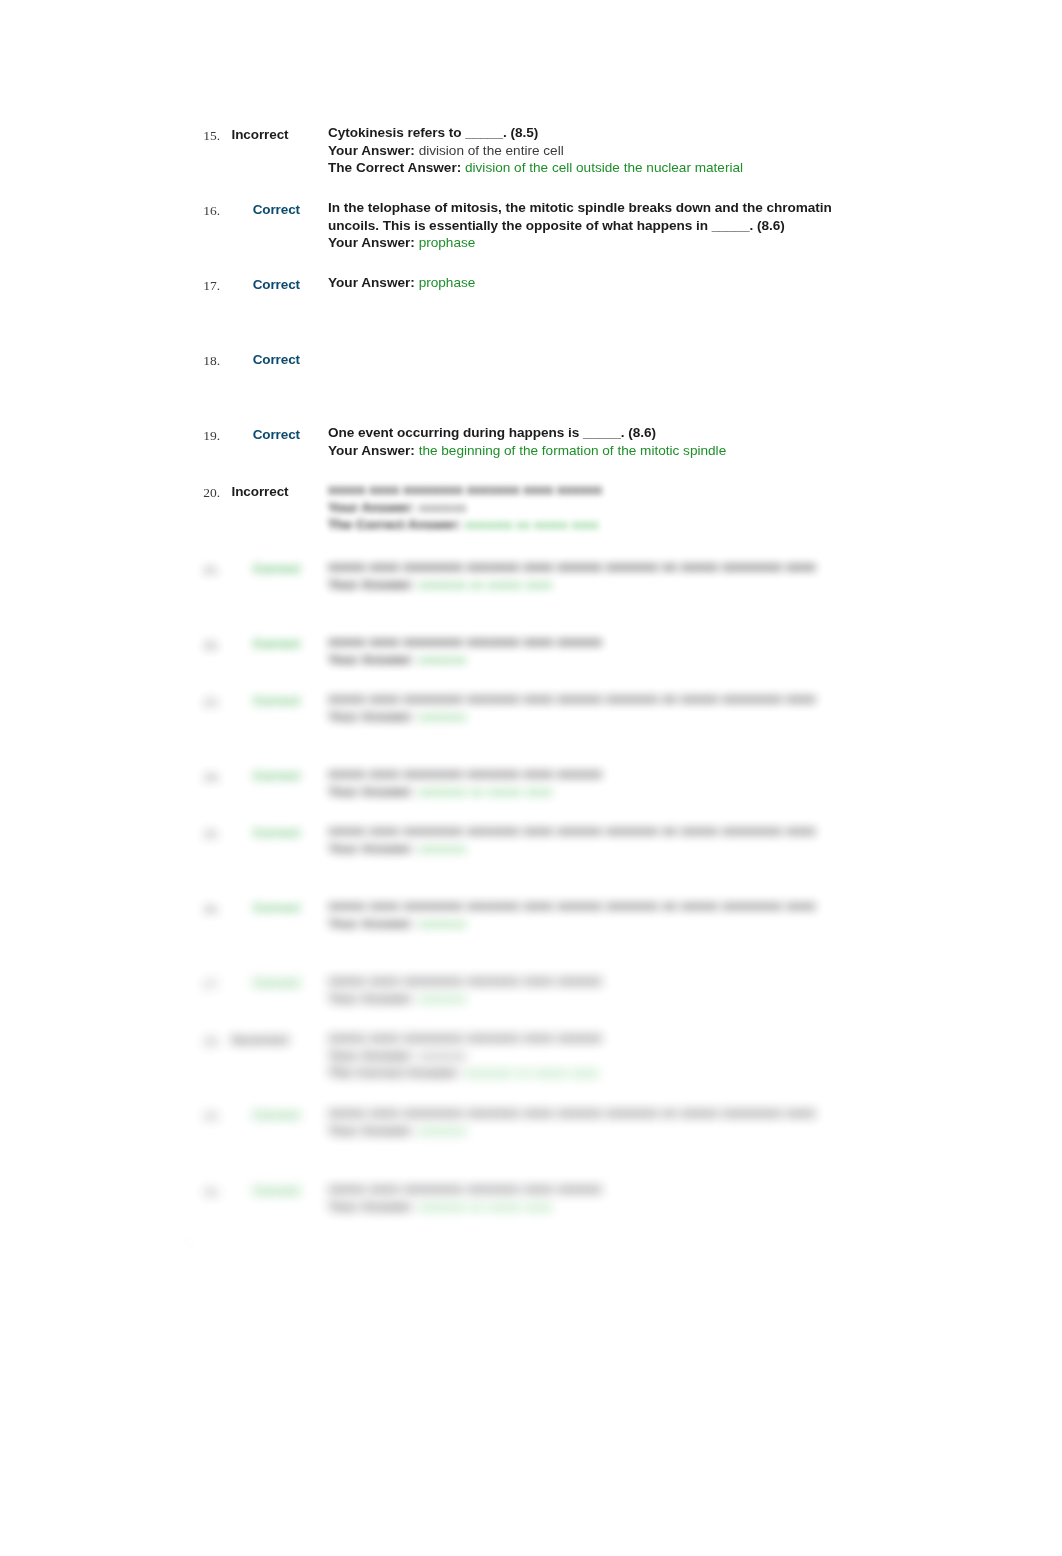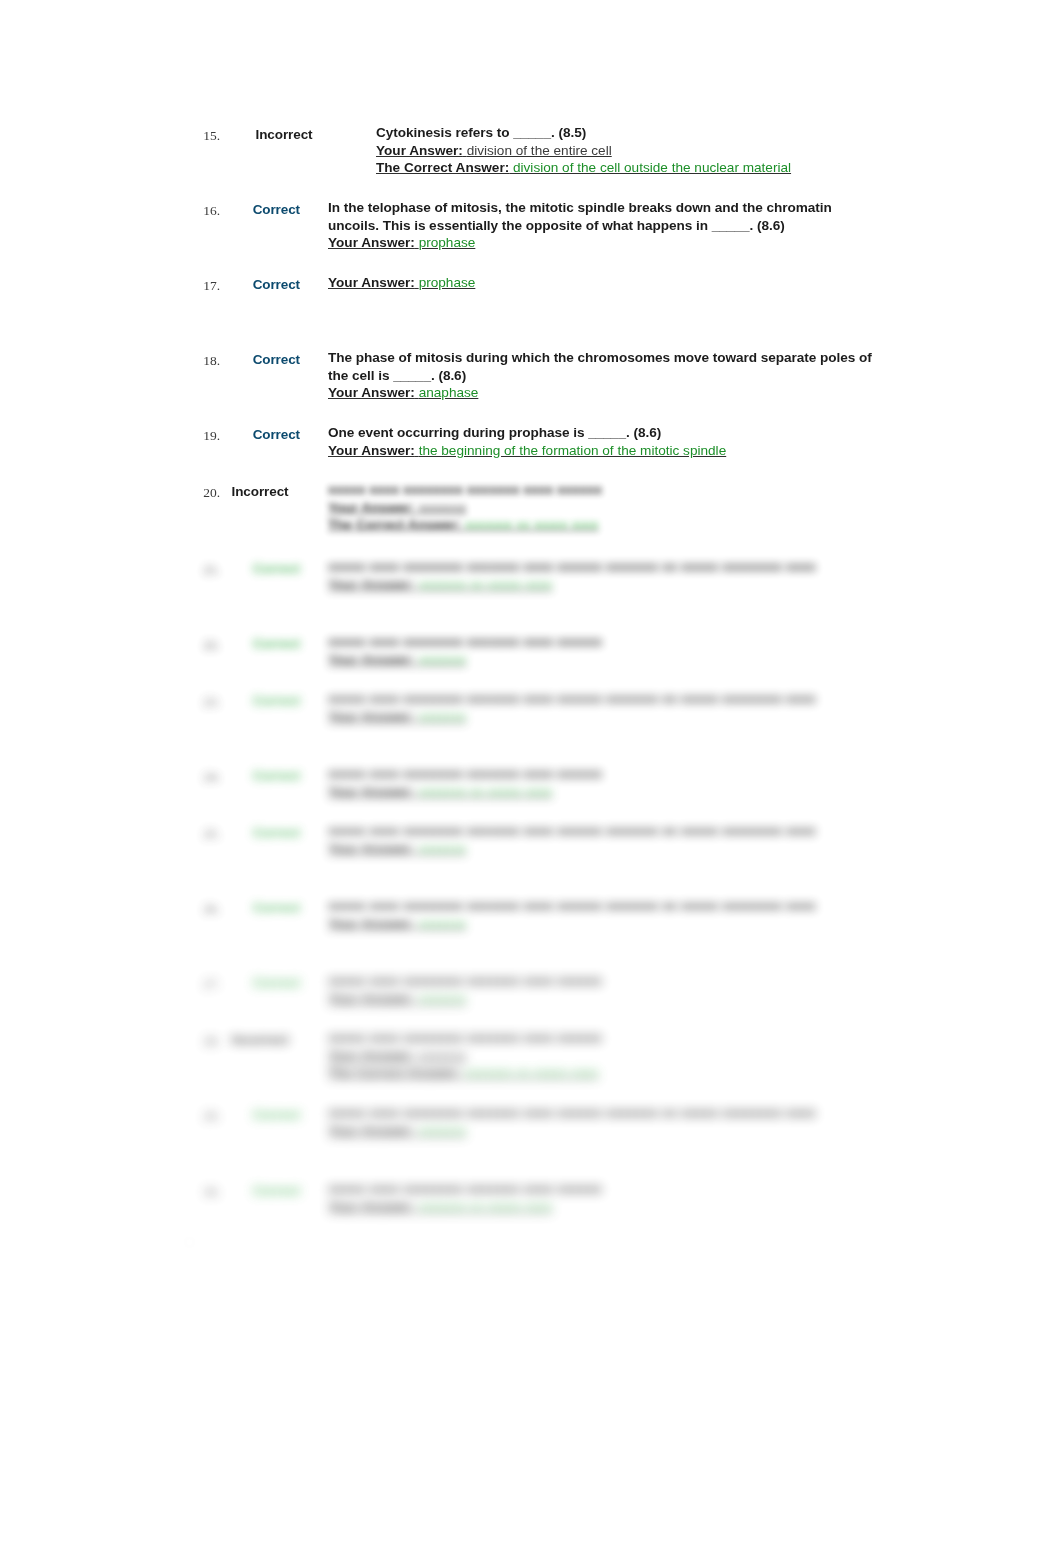--- a/index.html
+++ b/index.html
@@ -79,21 +79,20 @@
     letter-spacing: 0;
     margin-top: 32px;
   }
 
   .q-answer {
     font-size: 13.6px;
     line-height: 17.6px;
     margin-top: 0px;
     color: #2f2f2f;
     white-space: nowrap;
-    text-decoration: underline;
   }
   .q-answer .lbl {
     font-weight: bold;
     color: #1c1c1c;
   }
   .q-answer .val          { color: #3c3c3c; }
   .q-answer .val.green    { color: #1d8f29; }
 
   
   .blurred      { filter: blur(3.2px); opacity: .92; }
@@ -125,21 +124,21 @@
     color: #8a8a8a;
     font-family: "Liberation Serif", serif;
     font-size: 12px;
   }
 </style>
 </head>
 <body>
 
 <div class="quiz-results">
 
-  <div class="q-row" style="top:124px;gap:24px;">
+  <div class="q-row" style="top:124px;">
     <div class="q-num">15.</div>
     <div class="q-status incorrect">Incorrect</div>
     <div class="q-body">
       <div class="q-text"><span>Cytokinesis refers to </span><span class="q-blank">_____</span><span>. (8.5)</span></div>
       <div class="q-answer"><span class="lbl">Your Answer:</span> <span class="val">division of the entire cell</span></div>
       <div class="q-answer"><span class="lbl">The Correct Answer:</span> <span class="val green">division of the cell outside the nuclear material</span></div>
     </div>
   </div>
 
   <div class="q-row" style="top:199px;">
@@ -155,31 +154,27 @@
     <div class="q-num">17.</div>
     <div class="q-status correct">Correct</div>
     <div class="q-body">
       <div class="q-answer"><span class="lbl">Your Answer:</span> <span class="val green">prophase</span></div>
     </div>
   </div>
 
   <div class="q-row" style="top:349px;">
     <div class="q-num">18.</div>
     <div class="q-status correct">Correct</div>
-    <div class="q-body">
-      <div class="q-text"><span>The phase of mitosis during which the chromosomes move toward separate poles of the cell is </span><span class="q-blank">_____</span><span>. (8.6)</span></div>
-      <div class="q-answer"><span class="lbl">Your Answer:</span> <span class="val green">anaphase</span></div>
-    </div>
   </div>
 
   <div class="q-row" style="top:424px;">
     <div class="q-num">19.</div>
     <div class="q-status correct">Correct</div>
     <div class="q-body">
-      <div class="q-text"><span>One event occurring during prophase is </span><span class="q-blank">_____</span><span>. (8.6)</span></div>
+      <div class="q-text"><span>One event occurring during happens is </span><span class="q-blank">_____</span><span>. (8.6)</span></div>
       <div class="q-answer"><span class="lbl">Your Answer:</span> <span class="val green">the beginning of the formation of the mitotic spindle</span></div>
     </div>
   </div>
 
   <div class="q-row" style="top:481px;">
     <div class="q-num">20.</div>
     <div class="q-status incorrect">Incorrect</div>
     <div class="q-body blurred">
       <div class="q-text">xxxxx xxxx xxxxxxxx xxxxxxx xxxx xxxxxx</div>
       <div class="q-answer"><span class="lbl">Your Answer:</span> <span class="val">xxxxxxx</span></div>

